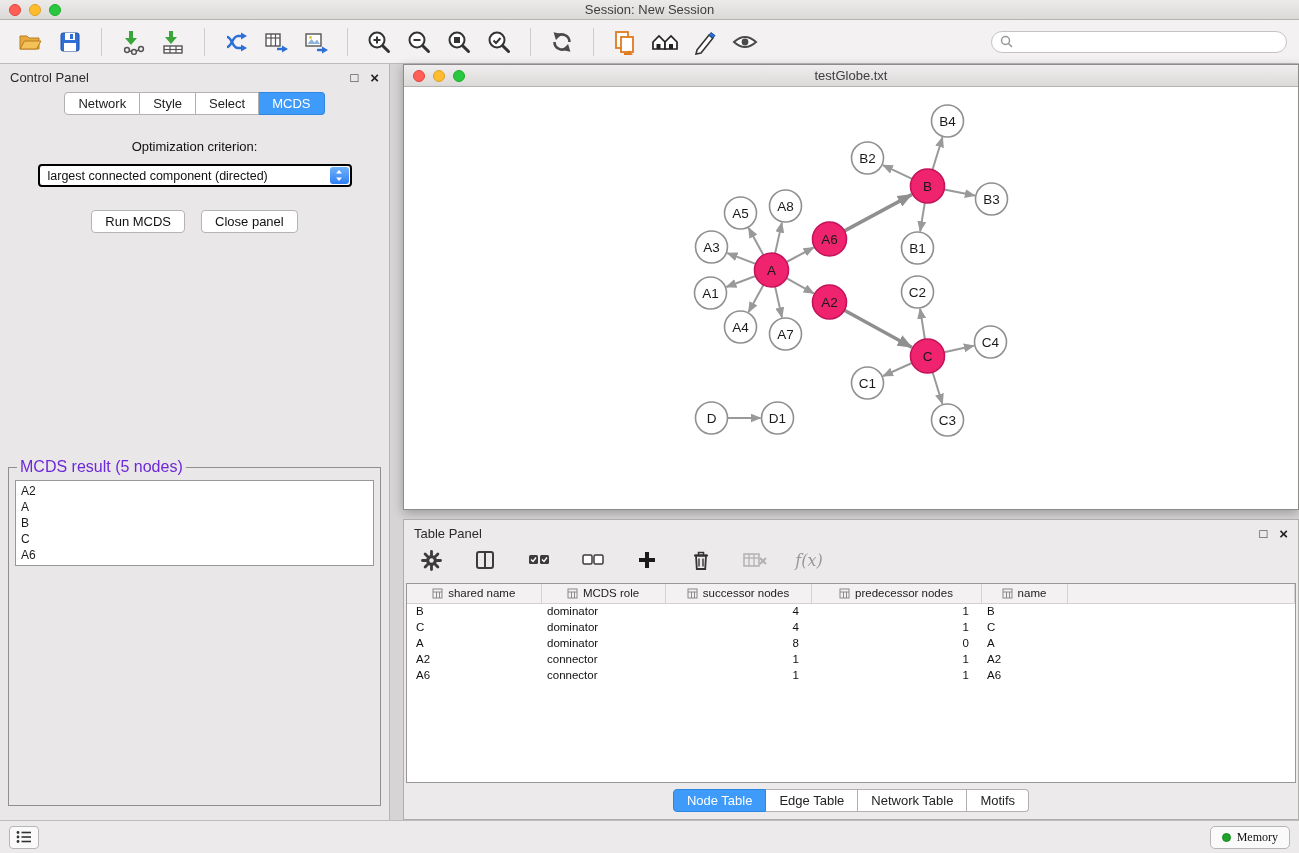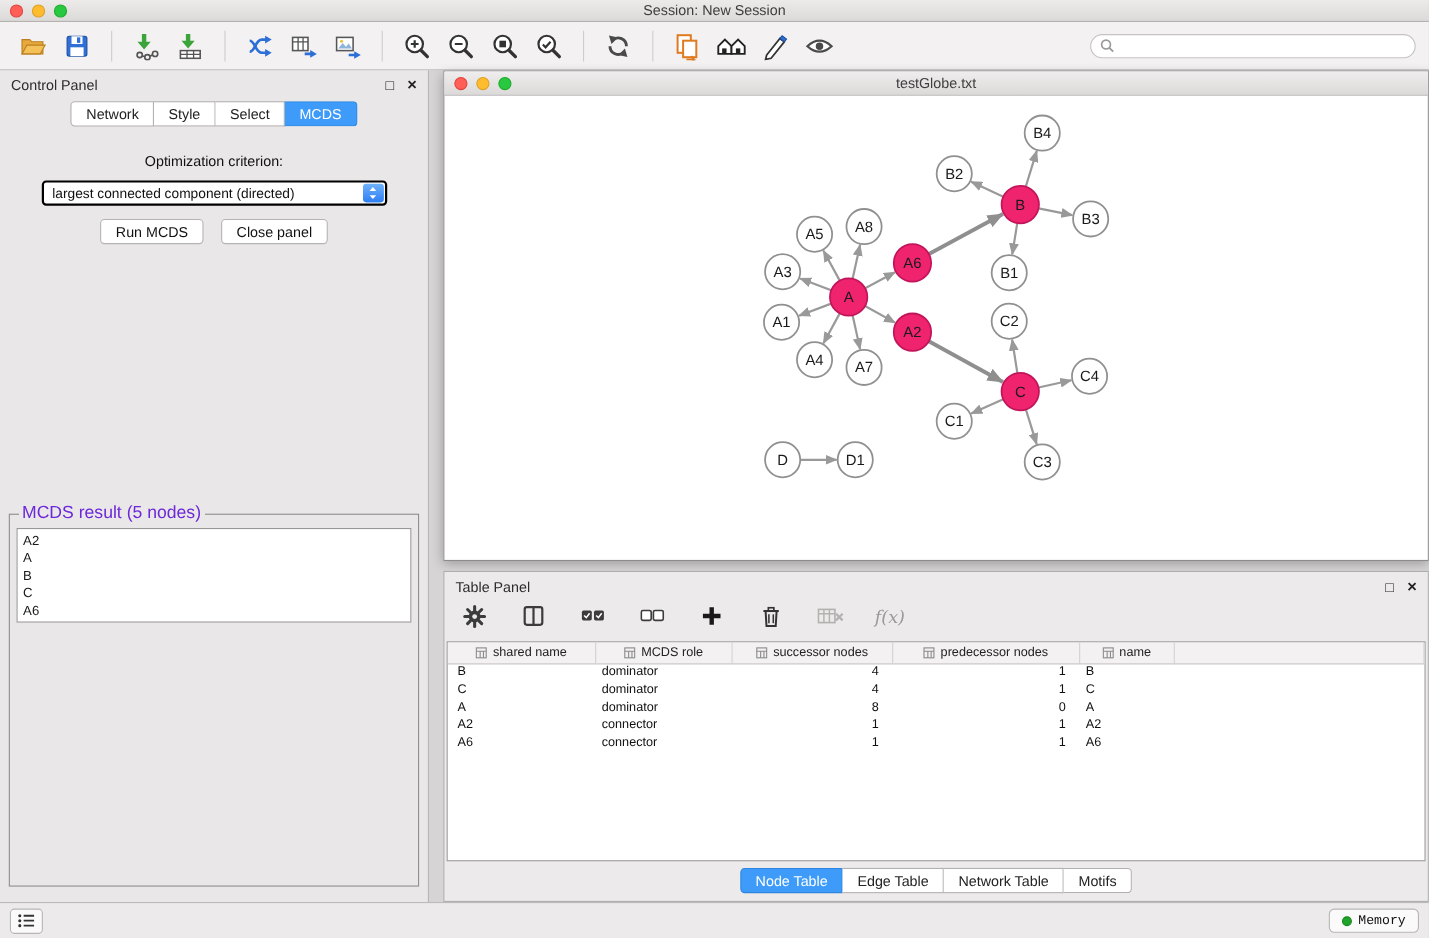--- a/index.html
+++ b/index.html
@@ -32,21 +32,21 @@
   .hdr-icons span{font-size:13px;color:#222;line-height:1;cursor:default}
   .hdr-icons .x{font-weight:bold;font-size:15px}
   .cp-tabs{display:flex;justify-content:center;margin-top:3px}
   .tab{font-size:13px;padding:3px 13px;background:#fff;border:1px solid #b3b0b0;border-left:none;color:#222;cursor:default}
   .tab:first-child{border-left:1px solid #b3b0b0;border-radius:4px 0 0 4px}
   .tab:last-child{border-radius:0 4px 4px 0}
   .tab.active{background:#3e9bfa;border-color:#2f86e0;color:#fff}
   .opt-label{text-align:center;font-size:13px;margin-top:24px;color:#111}
   .dropdown{margin:10px auto 0;width:314px;height:23px;background:#fff;border:2px solid #000000;border-radius:4px;display:flex;align-items:center;font-size:12.5px;padding-left:8px;color:#111;position:relative;cursor:default}
   .dd-stepper{position:absolute;right:1px;top:1px;bottom:1px;width:19px;border-radius:3px;background:linear-gradient(#6fb2fb,#2e7ef5);display:flex;align-items:center;justify-content:center}
-  .cp-buttons{display:flex;justify-content:center;gap:16px;margin-top:12px}
+  .cp-buttons{display:flex;justify-content:center;gap:16px;margin-top:23px}
   .btn{background:#fff;border:1px solid #b6b3b3;border-radius:4px;font-size:13px;padding:3px 13px;color:#111;cursor:default;font-family:inherit}
   .result-fieldset{margin:auto 8px 14px;height:348px;border:1px solid #8f8f8f;padding:4px 6px 6px;font-size:12px}
   .result-fieldset legend{font-size:16px;padding:0 3px;margin-left:2px;color:#6d28d9}
   .result-list{background:#fff;border:1px solid #9a9797;height:100%;overflow:auto;padding:2px 5px;font-size:12px;line-height:16px}
   .result-item{height:16px}
 
   
   .right-col{flex:1;display:flex;flex-direction:column;padding-left:13px;background:#d6d4d4}
 
   
@@ -67,21 +67,21 @@
   #node-table th:first-child{border-left:none}
   .th-inner{display:flex;align-items:center;justify-content:center;gap:5px}
   #node-table td{height:16px;padding:0 6px;color:#111;white-space:nowrap;overflow:hidden}
   #node-table td:first-child{padding-left:9px}
   #node-table td:nth-child(3),#node-table td:nth-child(4){text-align:right;padding-right:12px}
   .table-tabs{display:flex;justify-content:center;padding:6px 0 7px;flex:0 0 auto}
 
   
   .statusbar{height:33px;background:#eceaea;border-top:1px solid #bdbaba;display:flex;align-items:center;padding:0 9px}
   .status-left-btn{width:30px;height:23px;background:#fbfafa;border:1px solid #b8b5b5;border-radius:4px;display:flex;align-items:center;justify-content:center;cursor:default}
-  .memory-btn{margin-left:auto;display:flex;align-items:center;gap:6px;background:#fbfafa;border:1px solid #b8b5b5;border-radius:5px;padding:3px 11px;font-size:12px;color:#111;cursor:default;font-family:Liberation Mono, monospace}
+  .memory-btn{margin-left:auto;display:flex;align-items:center;gap:6px;background:#fbfafa;border:1px solid #b8b5b5;border-radius:5px;padding:3px 11px;font-size:12px;color:#111;cursor:default;font-family:Liberation Serif, serif}
   .mem-dot{width:9px;height:9px;border-radius:50%;background:#1fa329;border:1px solid #14871d}
 </style>
 </head>
 <body>
 
 <div class="app">
 
   <div class="titlebar">
     <div class="traffic">
       <span class="light red"></span>

